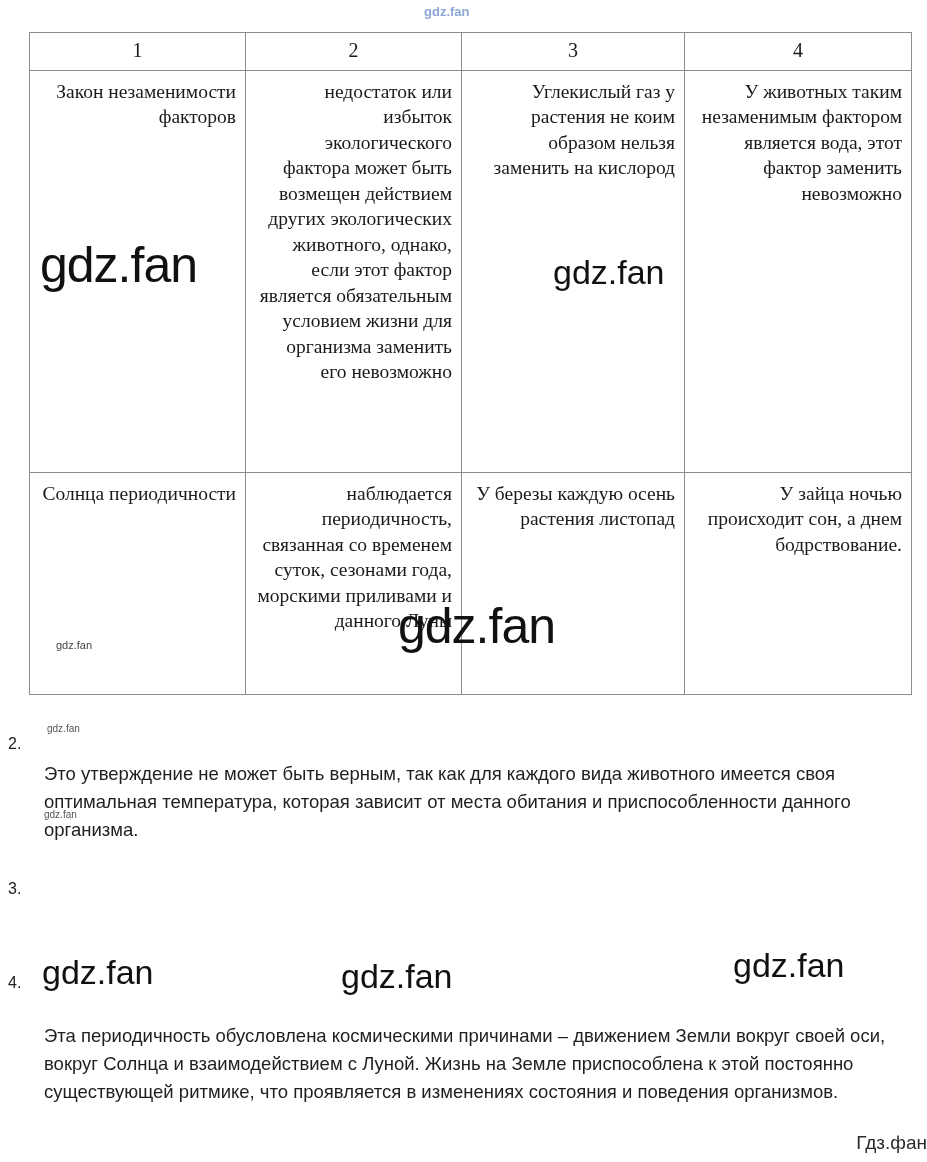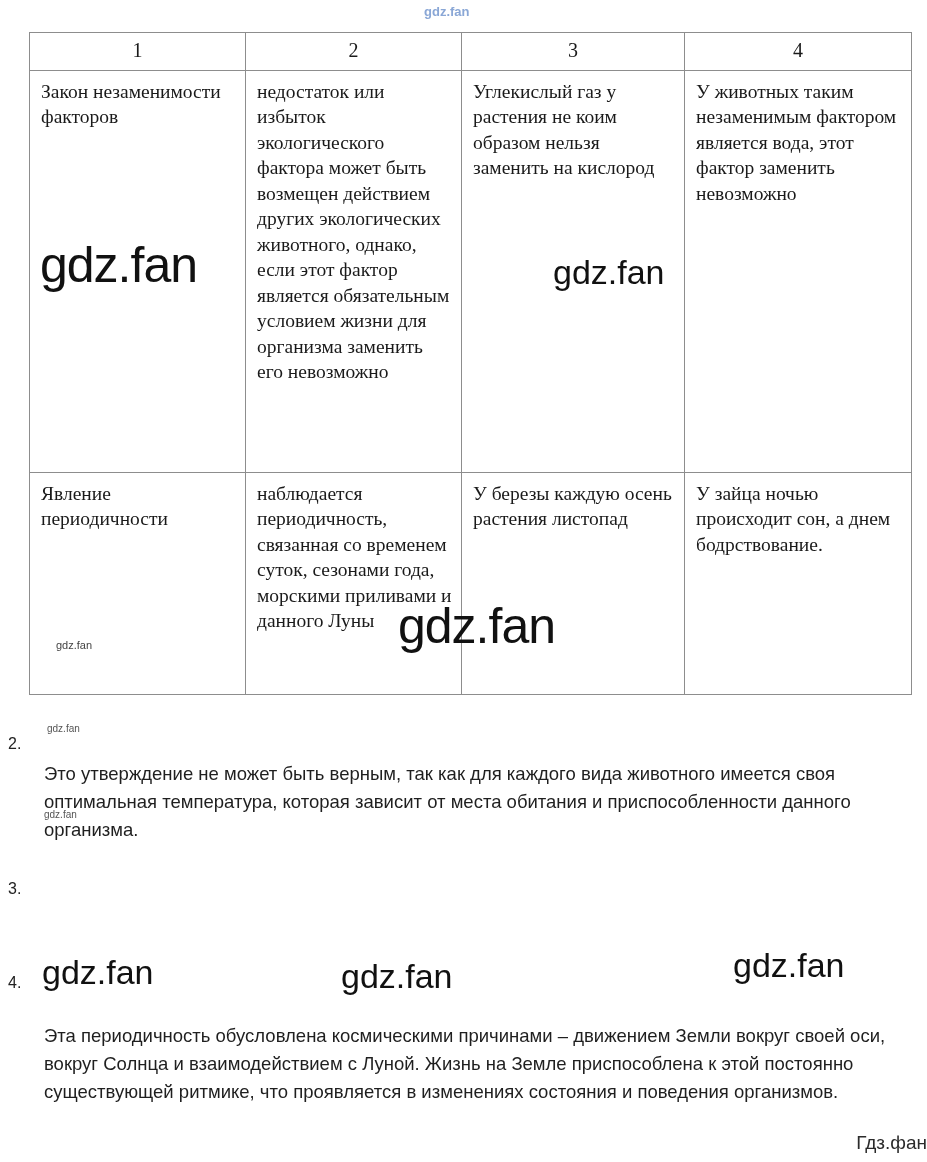--- a/index.html
+++ b/index.html
@@ -45,20 +45,21 @@
   table.main-table td,
   table.main-table th {
     border: 1px solid #8d8d8d;
     vertical-align: top;
     padding: 8px 9px 8px 11px;
     font-family: "Liberation Serif", serif;
     font-size: 19.5px;
     line-height: 25.5px;
     color: #1a1a1a;
     font-weight: normal;
+    text-align: right;
   }
   table.main-table th {
     text-align: center;
     font-family: "Liberation Serif", serif;
     font-size: 20px;
     font-weight: normal;
     padding: 5px 0 6px 0;
     height: 22px;
     vertical-align: middle;
   }
@@ -138,21 +139,21 @@
       </tr>
     </thead>
     <tbody>
       <tr>
         <td class="col1 cell-r1">Закон незаменимости факторов</td>
         <td class="col2 cell-r1">недостаток или избыток экологического фактора может быть возмещен действием других экологических животного, однако, если этот фактор является обязательным условием жизни для организма заменить его невозможно</td>
         <td class="col3 cell-r1">Углекислый газ у растения не коим образом нельзя заменить на кислород</td>
         <td class="col4 cell-r1">У животных таким незаменимым фактором является вода, этот фактор заменить невозможно</td>
       </tr>
       <tr>
-        <td class="col1 cell-r2">Явление периодичности</td>
+        <td class="col1 cell-r2">Солнца периодичности</td>
         <td class="col2 cell-r2">наблюдается периодичность, связанная со временем суток, сезонами года, морскими приливами и данного Луны</td>
         <td class="col3 cell-r2">У березы каждую осень растения листопад</td>
         <td class="col4 cell-r2">У зайца ночью происходит сон, а днем бодрствование.</td>
       </tr>
     </tbody>
   </table>
 
   <div class="qnum" style="left:8px; top:735px;">2.</div>
   <div class="qtext" style="top:760px;">Это утверждение не может быть верным, так как для каждого вида животного имеется своя оптимальная температура, которая зависит от места обитания и приспособленности данного организма.</div>
 

